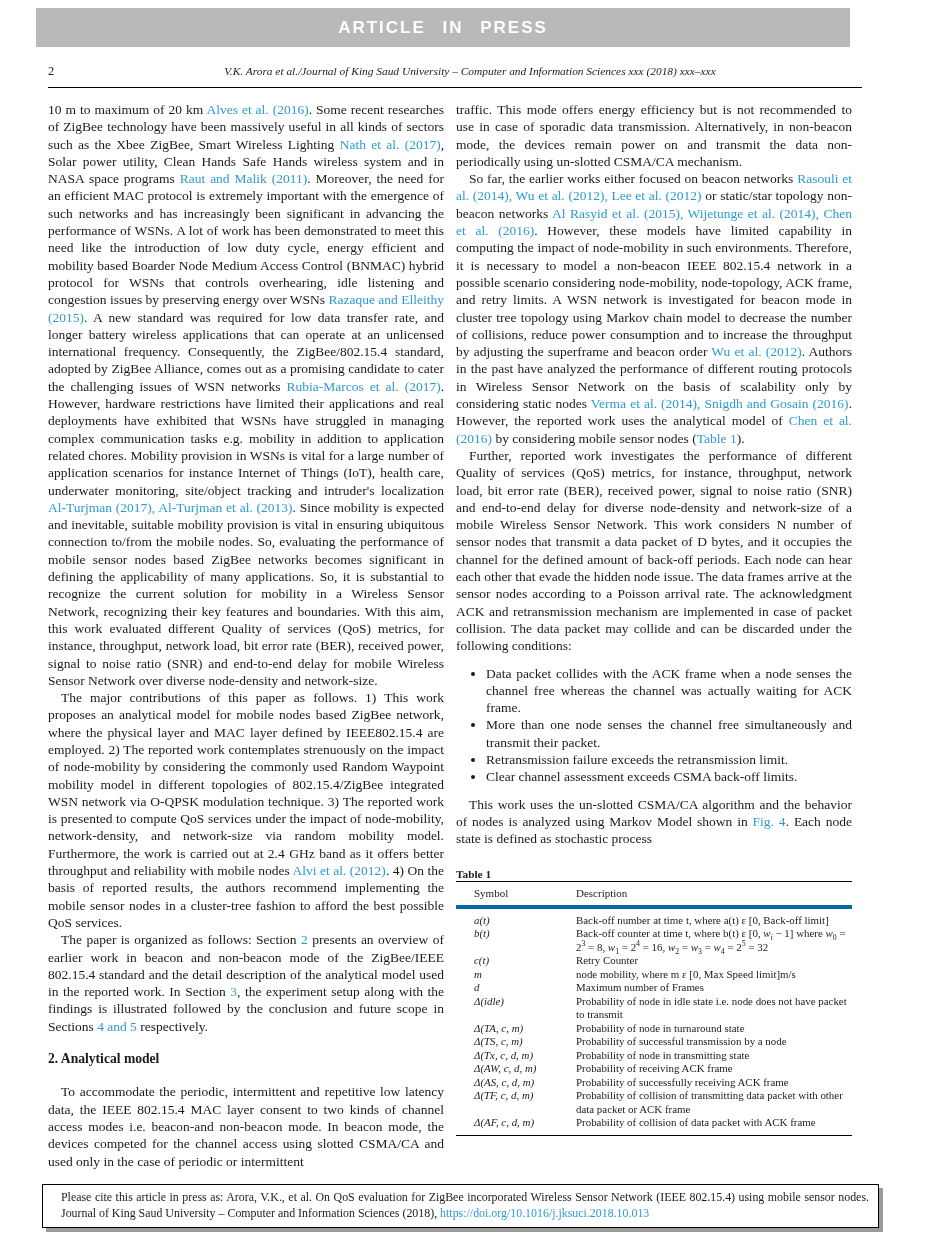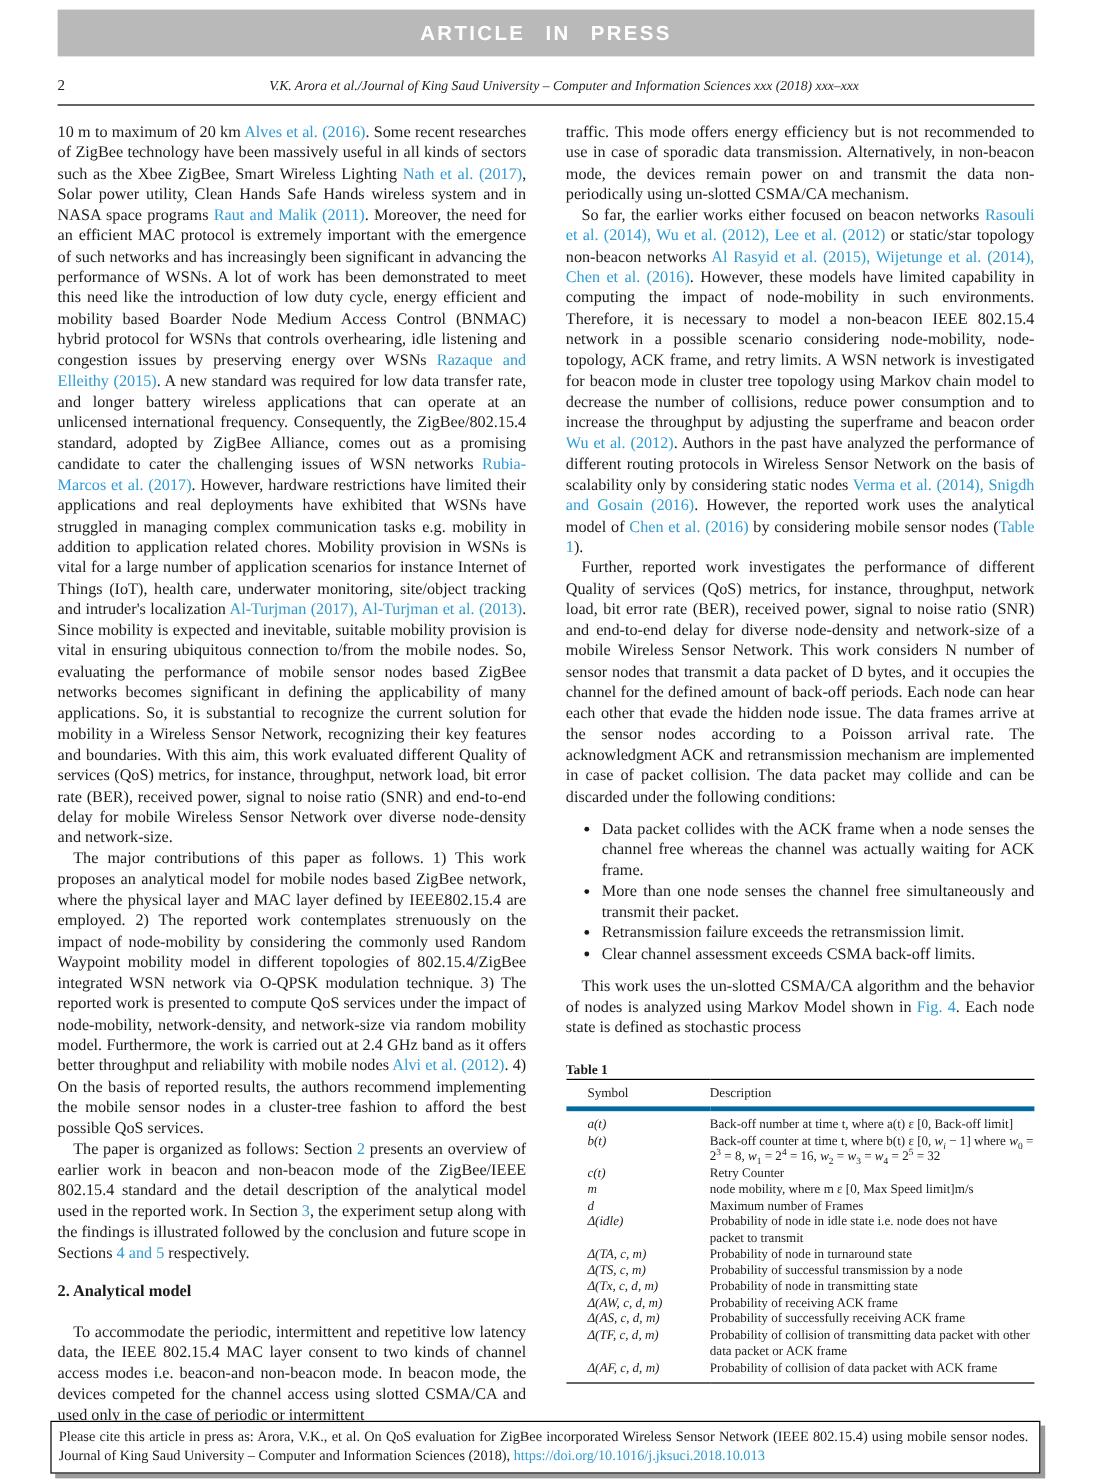--- a/index.html
+++ b/index.html
@@ -2,33 +2,33 @@
 <html style="--link-blue: #2f9ad2; --banner-gray: #b9b9b9; --shadow-gray: #9b9b9b;"><head>
 <meta charset="utf-8">
 <style>
   html,body{margin:0;padding:0;background:#ffffff;}
   .page{
     position:relative;width:925px;height:1234px;background:#ffffff;
     font-family:"Liberation Serif","DejaVu Serif",serif;color:#1b1b1b;
     overflow:hidden;
   }
   .banner{
-    position:absolute;left:48px;top:8px;width:814px;height:39px;
+    position:absolute;left:36px;top:8px;width:814px;height:39px;
     background:var(--banner-gray,#b9b9b9);
     display:flex;align-items:center;justify-content:center;
   }
   .banner-text{
     color:#ffffff;font-family:"Liberation Sans","DejaVu Sans",sans-serif;
     font-weight:bold;font-size:17px;letter-spacing:2px;word-spacing:10px;
   }
   .running{position:absolute;left:48px;top:64px;width:814px;display:flex;align-items:baseline;}
   .pageno{font-size:12.5px;min-width:30px;}
   .rh{flex:1;text-align:center;font-style:italic;font-size:11.4px;color:#222;}
   .head-rule{position:absolute;left:48px;top:87px;width:814px;height:0;border-top:1px solid #000;}
-  .columns{position:absolute;left:48px;top:101px;width:814px;display:flex;gap:33px;}
+  .columns{position:absolute;left:48px;top:101px;width:814px;display:flex;gap:12px;}
   .col{width:396px;text-align:justify;font-size:13.5px;line-height:17.3px;}
   .para{margin:0;}
   .para.ind{text-indent:13px;}
   .sec-head{font-size:13.6px;font-weight:bold;margin:15px 0 16px 0;text-align:left;}
   .lnk{color:var(--link-blue,#2f9ad2);cursor:pointer;}
   .it{font-style:italic;}
   sub,sup{font-size:72%;line-height:0;}
   ul.bullets{margin:10px 0 10px 0;padding-left:30px;list-style:disc;}
   ul.bullets li{margin:0;padding:0;}
   .tbl-wrap{margin-top:20px;text-align:left;font-size:10.9px;line-height:13.5px;}
@@ -40,21 +40,21 @@
   }
   table.symbols th.sym,table.symbols td.sym{width:96px;padding-left:18px;}
   table.symbols td{vertical-align:top;padding:0;}
   table.symbols td.sym{font-style:italic;padding-right:6px;}
   table.symbols tbody tr:first-child td{padding-top:5px;margin-top:32px;}
   table.symbols tbody tr:last-child td{padding-bottom:5px;}
   .cite-box{
     position:absolute;left:42px;top:1184px;width:808px;
     border:1px solid #000;background:#fff;
     box-shadow:4px 4px 0 var(--shadow-gray,#9b9b9b);
-    padding:5px 9px 6px 6px;font-size:11.9px;line-height:15.6px;text-align:justify;
+    padding:5px 9px 6px 18px;font-size:11.9px;line-height:15.6px;text-align:justify;
   }
 </style>
 </head>
 <body>
 
 <div class="page">
 
   <div class="banner">
     <span class="banner-text">ARTICLE IN PRESS</span>
   </div>

